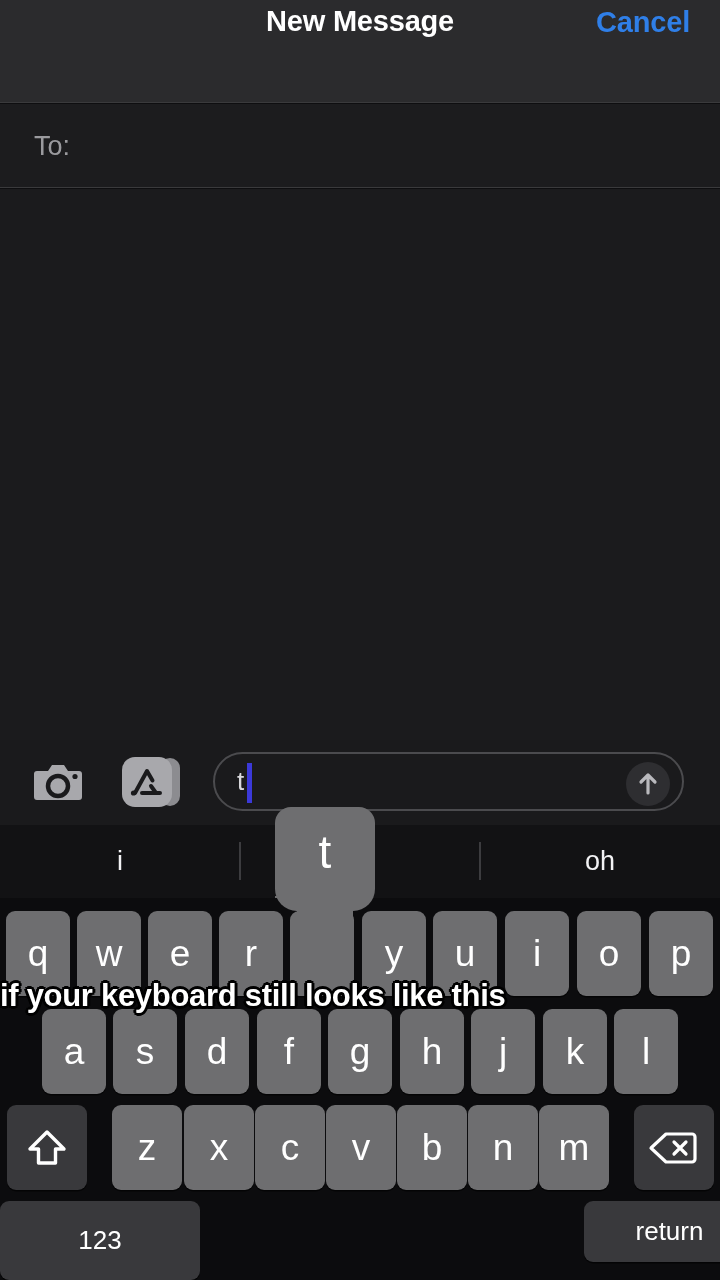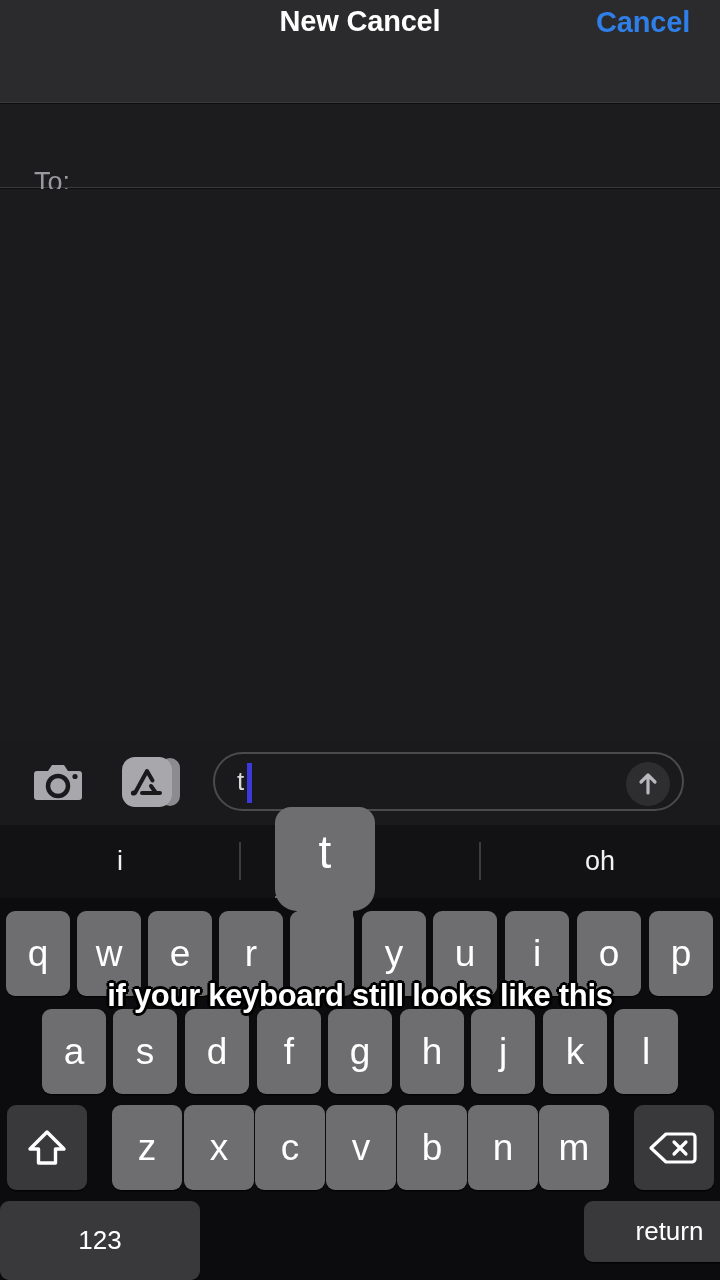--- a/index.html
+++ b/index.html
@@ -39,21 +39,21 @@
 
   
   #to-row {
     position: absolute; top: 104px; left: 0;
     width: 720px; height: 84px;
     background: #1c1c1e;
     border-bottom: 1px solid #3a3a3c;
   }
   #to-label {
     position: absolute; left: 34px; top: 27px;
-    color: #9a9a9e; font-size: 27px; margin-top: 36px;
+    color: #9a9a9e; font-size: 27px;
   }
   #to-input {
     position: absolute; left: 90px; top: 24px;
     width: 600px; height: 36px;
     background: transparent; border: none; outline: none;
     color: #e8e8ea; font-size: 27px;
     font-family: "Liberation Sans", sans-serif;
   }
 
   
@@ -172,39 +172,38 @@
   #popup-flare-l { left: 275px; }
   #popup-flare-r {
     left: 329px;
     background: radial-gradient(circle at 100% 100%, transparent 0 24px, #6e6e70 24px);
   }
 
   
   #caption {
     position: absolute; top: 978px; left: 0;
     width: 720px;
-    text-align: center;
     color: #ffffff;
     font-size: 31px; font-weight: bold;
     letter-spacing: -0.3px;
     z-index: 50;
     text-shadow:
       -2px -2px 0 #000, 2px -2px 0 #000,
       -2px  2px 0 #000, 2px  2px 0 #000,
       -3px 0 0 #000, 3px 0 0 #000,
       0 -3px 0 #000, 0 3px 0 #000;
   }
 </style>
 </head>
 <body>
 
 <div id="screen">
 
   <div id="navbar">
-    <div id="nav-title">New Cancel</div>
+    <div id="nav-title">New Message</div>
     <div id="cancel-btn">Cancel</div>
   </div>
 
   <div id="to-row">
     <div id="to-label">To:</div>
     <input id="to-input" type="text" value="" style="">
   </div>
 
   <div id="conversation"></div>
 

